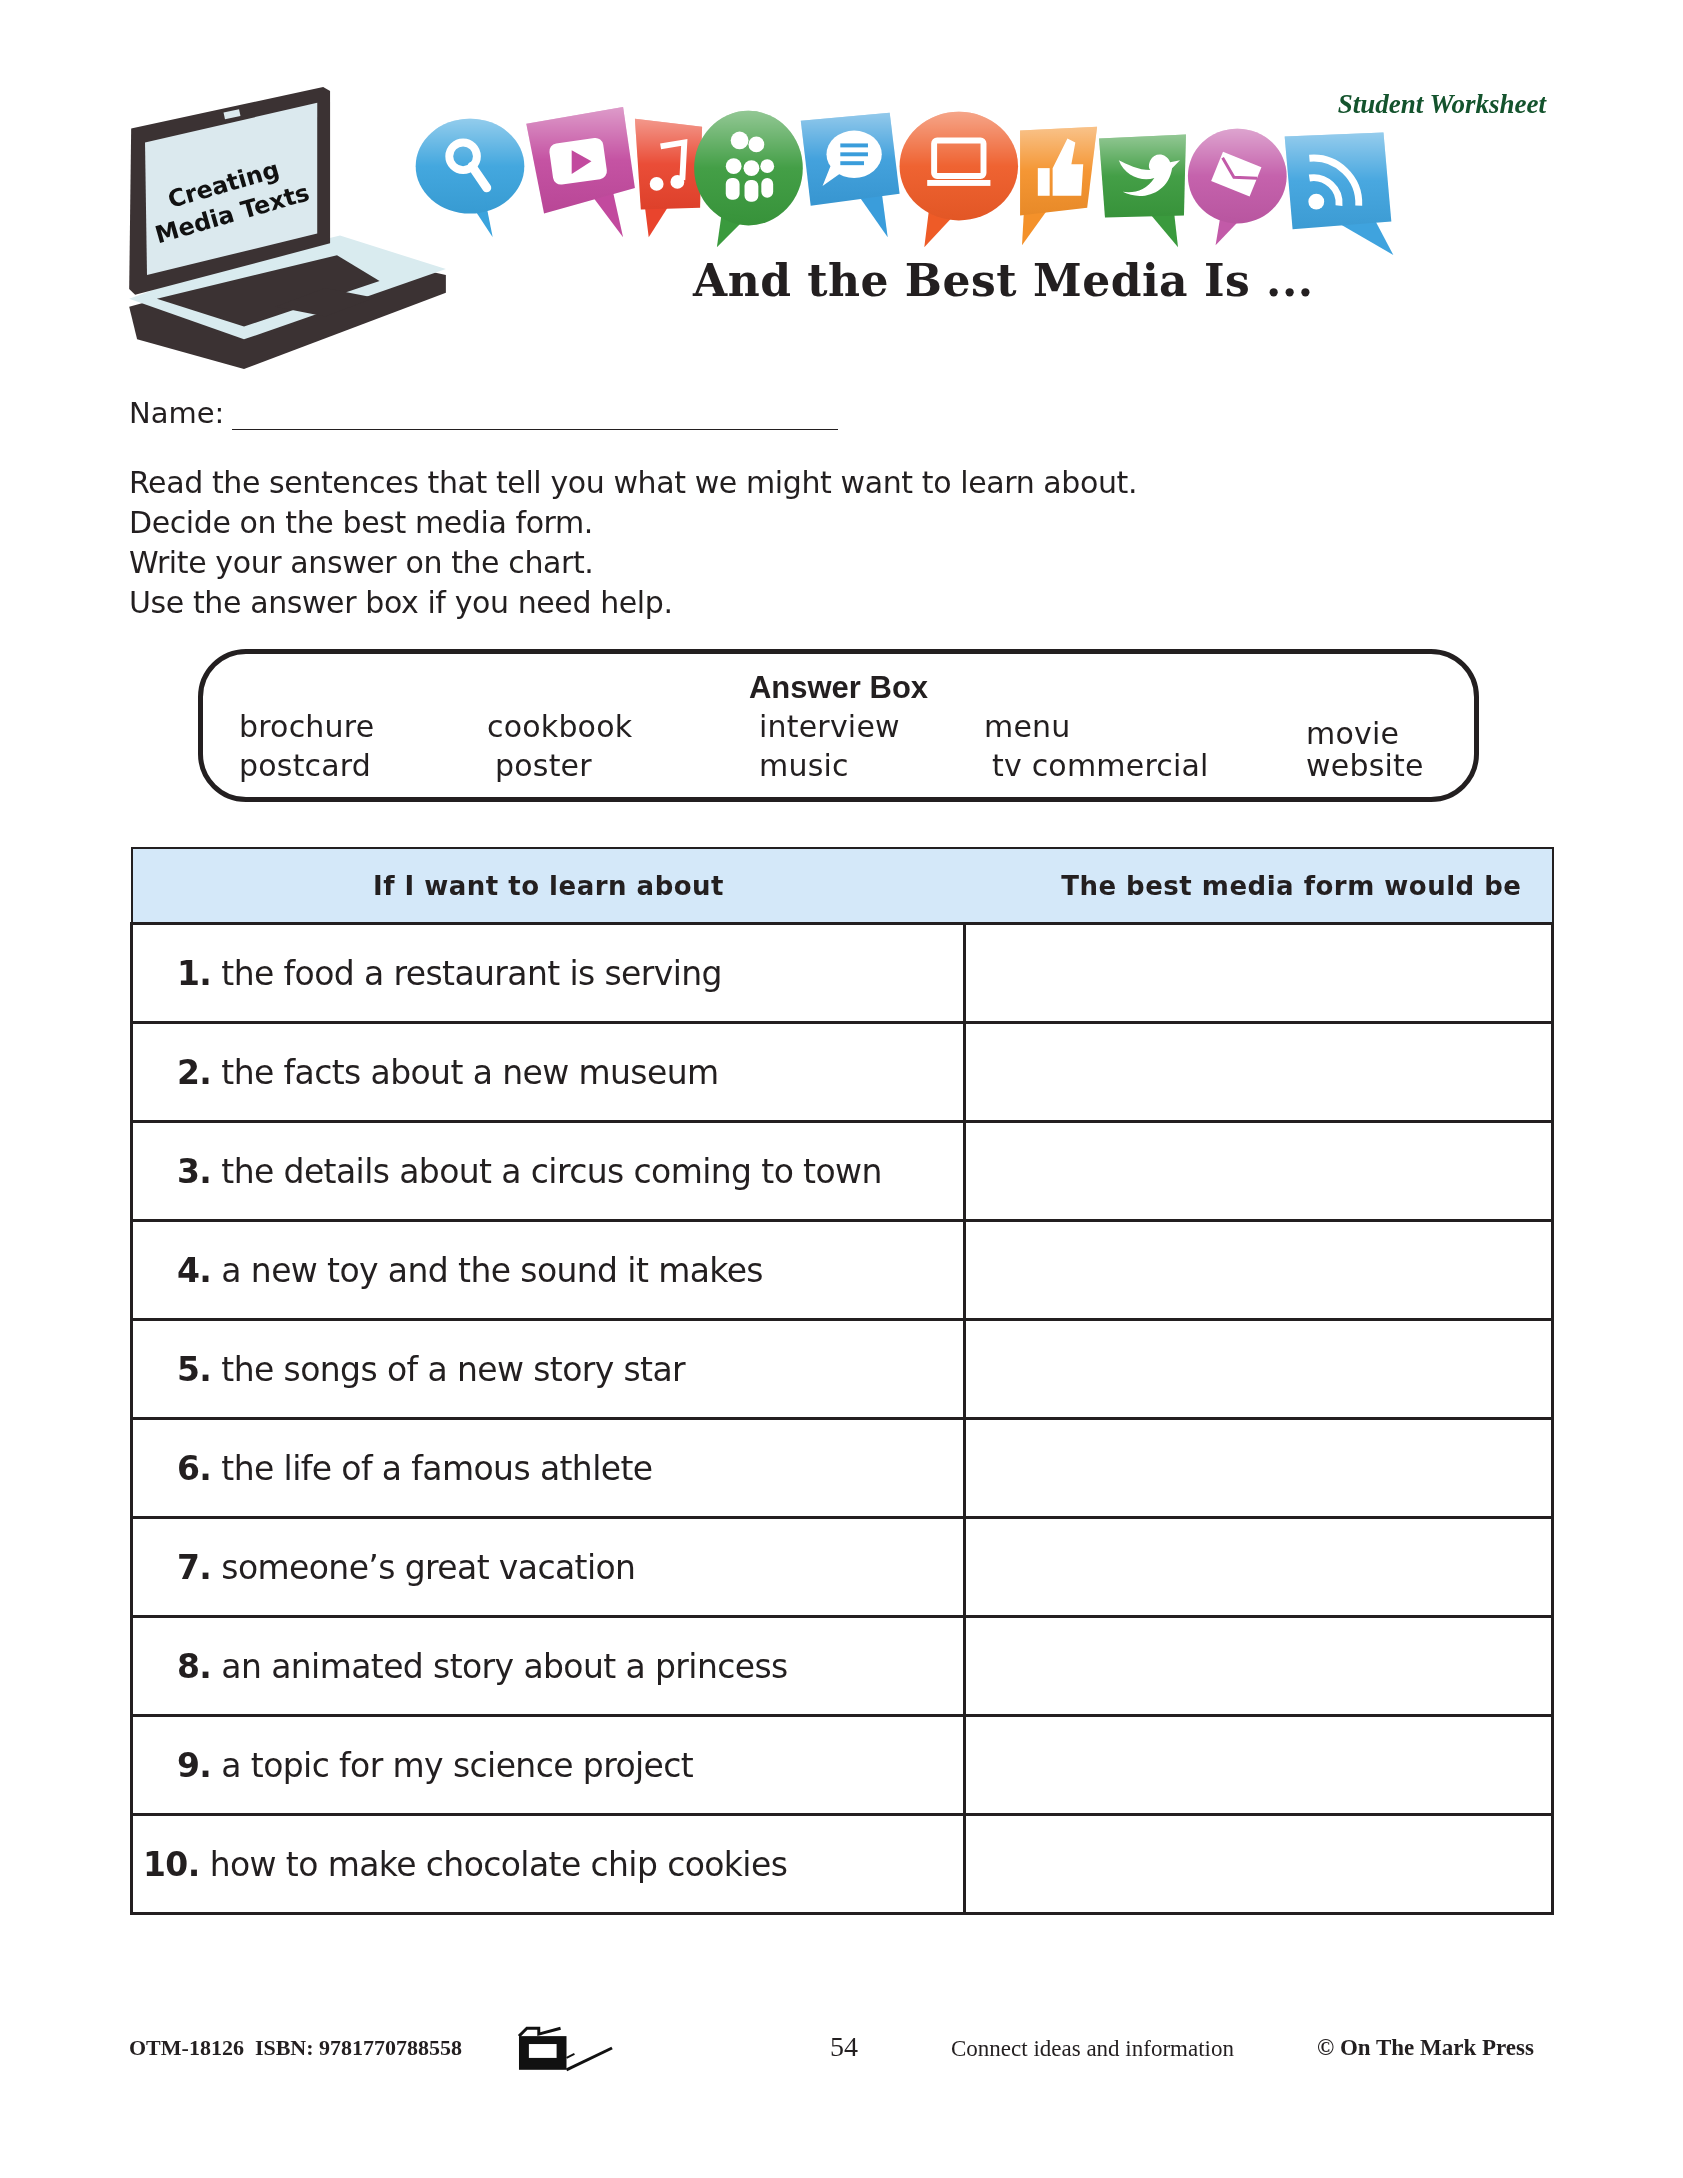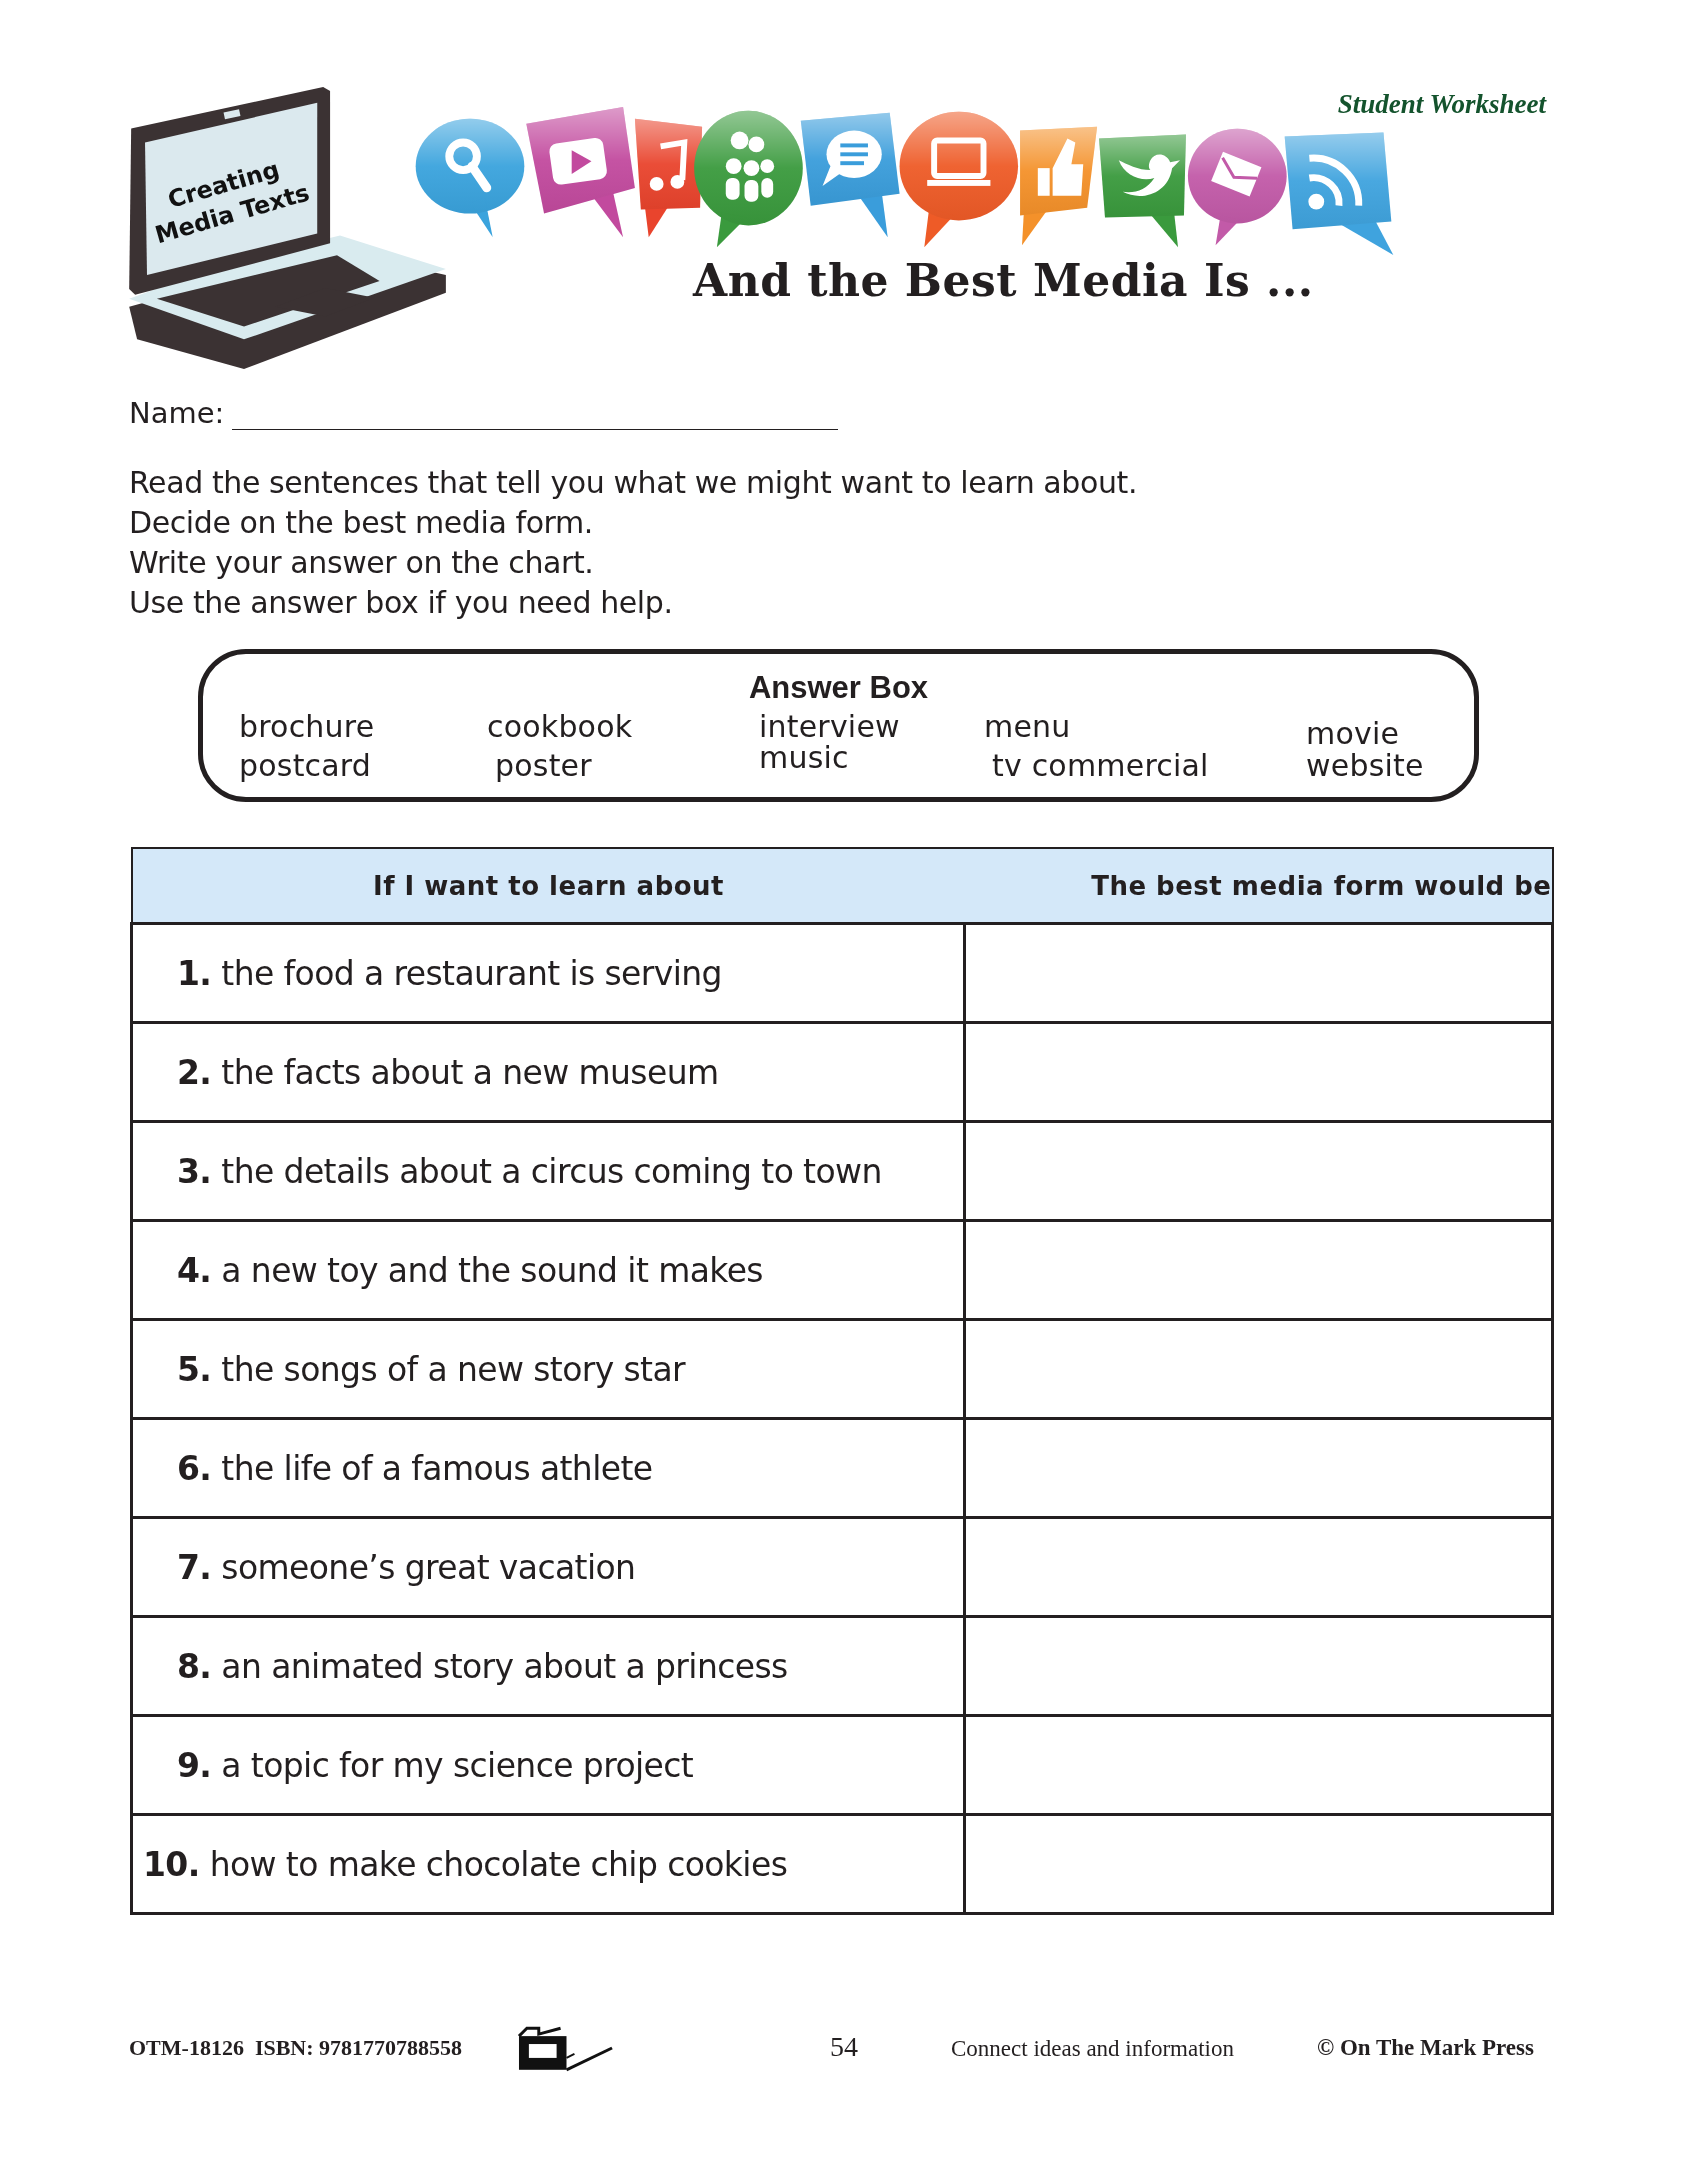--- a/index.html
+++ b/index.html
@@ -23,21 +23,21 @@
   
   #answer-box { left:198px; top:649px; width:1271px; height:143px; border:5px solid #231f20; border-radius:48px; box-sizing:content-box; }
   #answer-title { position:absolute; left:0; right:0; top:16px; text-align:center; font-family:"Liberation Sans", sans-serif; font-weight:bold; font-size:31px; }
   .ans { position:absolute; font-family:"DejaVu Sans", sans-serif; font-size:30px; letter-spacing:0.2px; white-space:nowrap; }
 
   
   #media-table { left:130px; top:847px; width:1424px; border-collapse:collapse; }
   #media-table th, #media-table td { border:3px solid #231f20; padding:0; }
   #media-table thead th { background:#d4e8f9; height:73px; font-family:"DejaVu Sans", sans-serif; font-weight:bold; font-size:26px; letter-spacing:0.5px; border-top:2px solid #231f20; border-left:2px solid #231f20; border-right:2px solid #231f20; }
   #media-table thead th.c1 { border-right:none; text-align:center; }
-  #media-table thead th.c2 { border-left:none; text-align:right; }
+  #media-table thead th.c2 { border-left:none; text-align:right; padding-right:30px; }
   #media-table td { height:96px; font-family:"DejaVu Sans", sans-serif; font-size:33px; letter-spacing:-0.6px; }
   #media-table td.q { width:786px; padding-left:44px; white-space:nowrap; }
   #media-table tr.r10 td.q { padding-left:10px; }
   .num { font-weight:bold; margin-right:10px; }
   .answer-cell { background:#ffffff; }
 
   
   #footer-code { left:129px; top:2035px; font-family:"Liberation Serif", serif; font-weight:bold; font-size:22px; }
   #copier-icon { left:517px; top:2026px; width:99px; height:46px; }
   #page-number { left:830px; top:2031px; font-family:"Liberation Serif", serif; font-size:28px; }
@@ -178,21 +178,21 @@
 
 <div id="answer-box" class="abs">
   <div id="answer-title">Answer Box</div>
   <span class="ans" style="left:36px; top:55px;">brochure</span>
   <span class="ans" style="left:284px; top:55px;">cookbook</span>
   <span class="ans" style="left:556px; top:55px;">interview</span>
   <span class="ans" style="left:781px; top:55px;">menu</span>
   <span class="ans" style="left:1103px; top:62px;text-align:center;">movie</span>
   <span class="ans" style="left:36px; top:94px;">postcard</span>
   <span class="ans" style="left:292px; top:94px;">poster</span>
-  <span class="ans" style="left:556px; top:86px;">music</span>
+  <span class="ans" style="left:556px; top:94px;">music</span>
   <span class="ans" style="left:789px; top:94px;">tv commercial</span>
   <span class="ans" style="left:1103px; top:94px;">website</span>
 </div>
 
 <table id="media-table" class="abs">
   <thead>
     <tr>
       <th class="c1">If I want to learn about</th>
       <th class="c2">The best media form would be</th>
     </tr>

